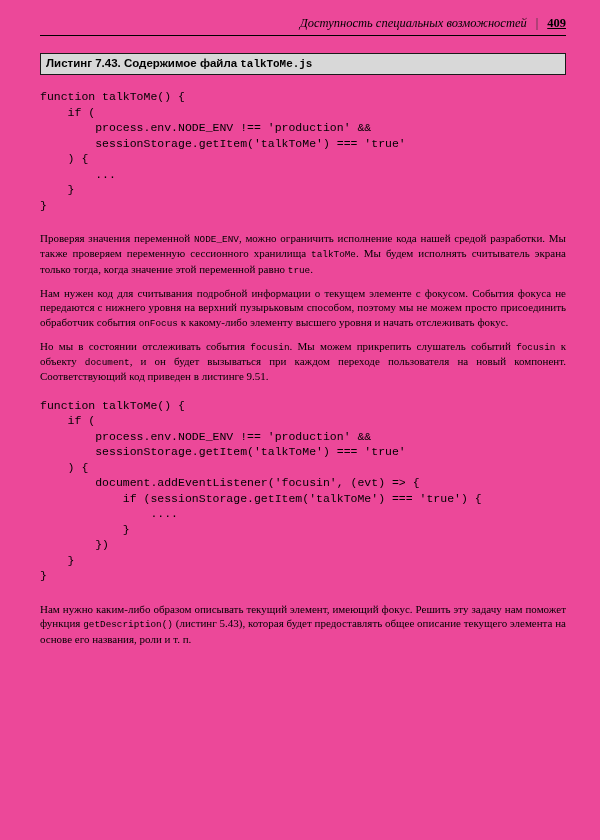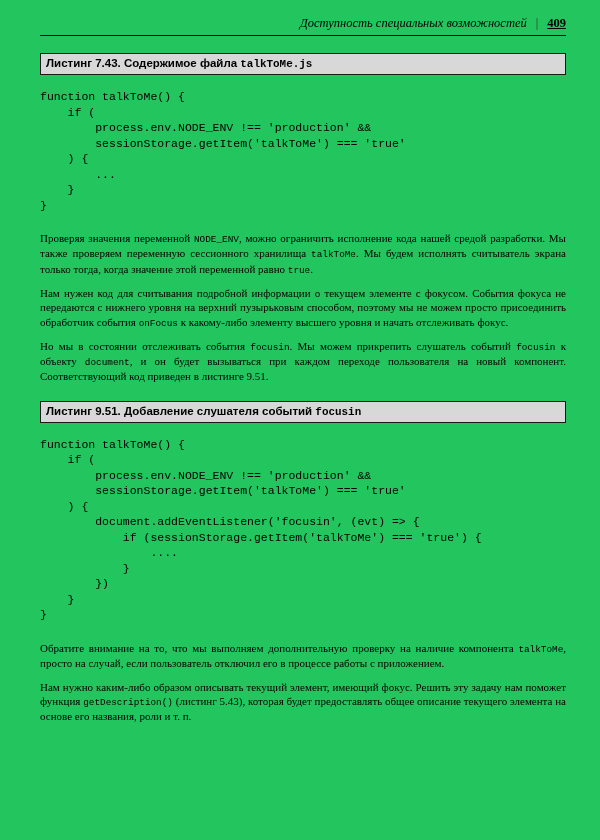--- a/index.html
+++ b/index.html
@@ -6,21 +6,21 @@
   body {
     width: 600px;
     color: #000000;
     font-family: "Liberation Serif", serif;
   }
   .page {
     box-sizing: border-box;
     width: 600px;
     min-height: 840px;
     padding: 16px 34px 18px 40px;
-    background: #22c55e;
+    background: #ec4899;
   }
   .running-header {
     display: flex;
     justify-content: flex-end;
     align-items: baseline;
     border-bottom: 1.6px solid #000000;
     padding-bottom: 4px;
     font-size: 12.5px;
   }
   .running-title { font-style: italic; }
@@ -80,31 +80,29 @@
         sessionStorage.getItem('talkToMe') === 'true'
     ) {
         ...
     }
 }</pre>
 
   <p class="body-p"><span class="rich-text">Проверяя значения переменной </span><span class="inline-code">NODE_ENV</span><span class="rich-text">, можно ограничить исполнение кода нашей средой разработки. Мы также проверяем переменную сессионного хранилища </span><span class="inline-code">talkToMe</span><span class="rich-text">. Мы будем исполнять считыватель экрана только тогда, когда значение этой переменной равно </span><span class="inline-code">true</span><span class="rich-text">.</span></p>
   <p class="body-p"><span class="rich-text">Нам нужен код для считывания подробной информации о текущем элементе с фокусом. События фокуса не передаются с нижнего уровня на верхний пузырьковым способом, поэтому мы не можем просто присоединить обработчик события </span><span class="inline-code">onFocus</span><span class="rich-text"> к какому-либо элементу высшего уровня и начать отслеживать фокус.</span></p>
   <p class="body-p"><span class="rich-text">Но мы в состоянии отслеживать события </span><span class="inline-code">focusin</span><span class="rich-text">. Мы можем прикрепить слушатель событий </span><span class="inline-code">focusin</span><span class="rich-text"> к объекту </span><span class="inline-code">document</span><span class="rich-text">, и он будет вызываться при каждом переходе пользователя на новый компонент. Соответствующий код приведен в листинге 9.51.</span></p>
 
-  <div class="listing-caption"><span class="rich-text">Листинг 9.51. Добавление слушателя событий </span><span class="inline-code">focusin</span></div>
 
   <pre class="code">function talkToMe() {
     if (
         process.env.NODE_ENV !== 'production' &amp;&amp;
         sessionStorage.getItem('talkToMe') === 'true'
     ) {
         document.addEventListener('focusin', (evt) =&gt; {
             if (sessionStorage.getItem('talkToMe') === 'true') {
                 ....
             }
         })
     }
 }</pre>
 
-  <p class="body-p"><span class="rich-text">Обратите внимание на то, что мы выполняем дополнительную проверку на наличие компонента </span><span class="inline-code">talkToMe</span><span class="rich-text">, просто на случай, если пользователь отключил его в процессе работы с приложением.</span></p>
   <p class="body-p"><span class="rich-text">Нам нужно каким-либо образом описывать текущий элемент, имеющий фокус. Решить эту задачу нам поможет функция </span><span class="inline-code">getDescription()</span><span class="rich-text"> (листинг 5.43), которая будет предоставлять общее описание текущего элемента на основе его названия, роли и т. п.</span></p>
 
 </div>
 
 </body></html>

